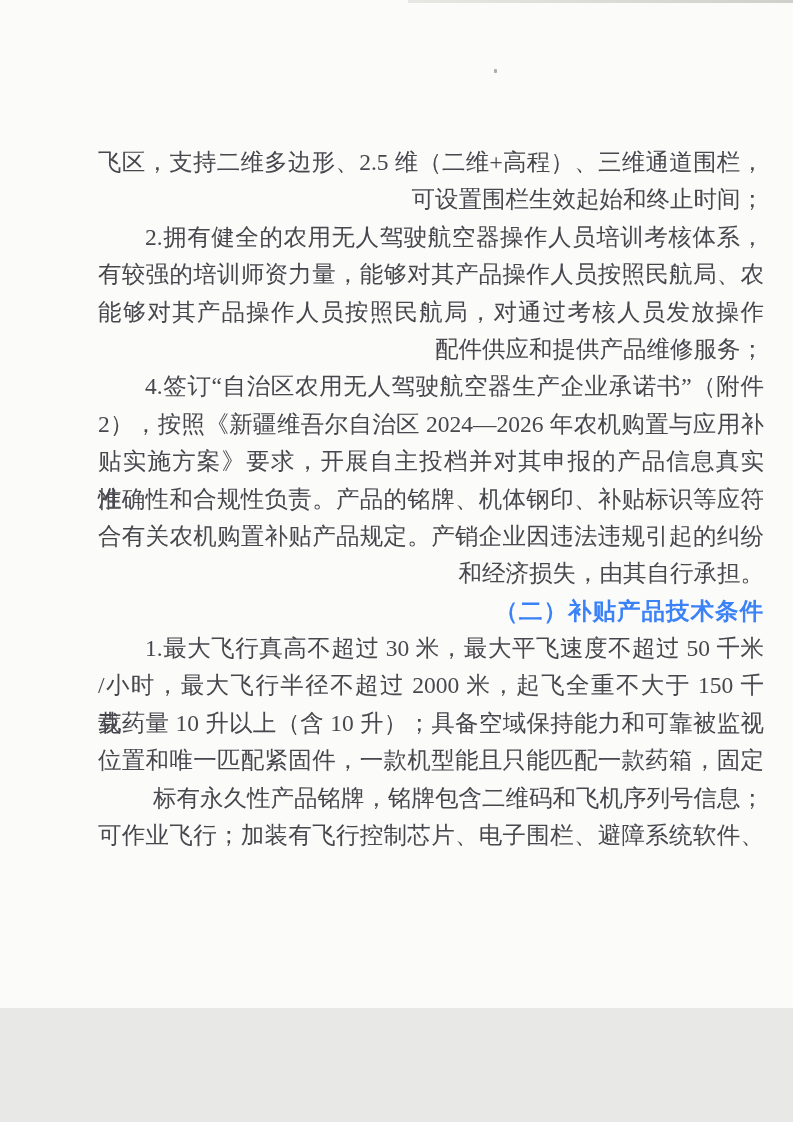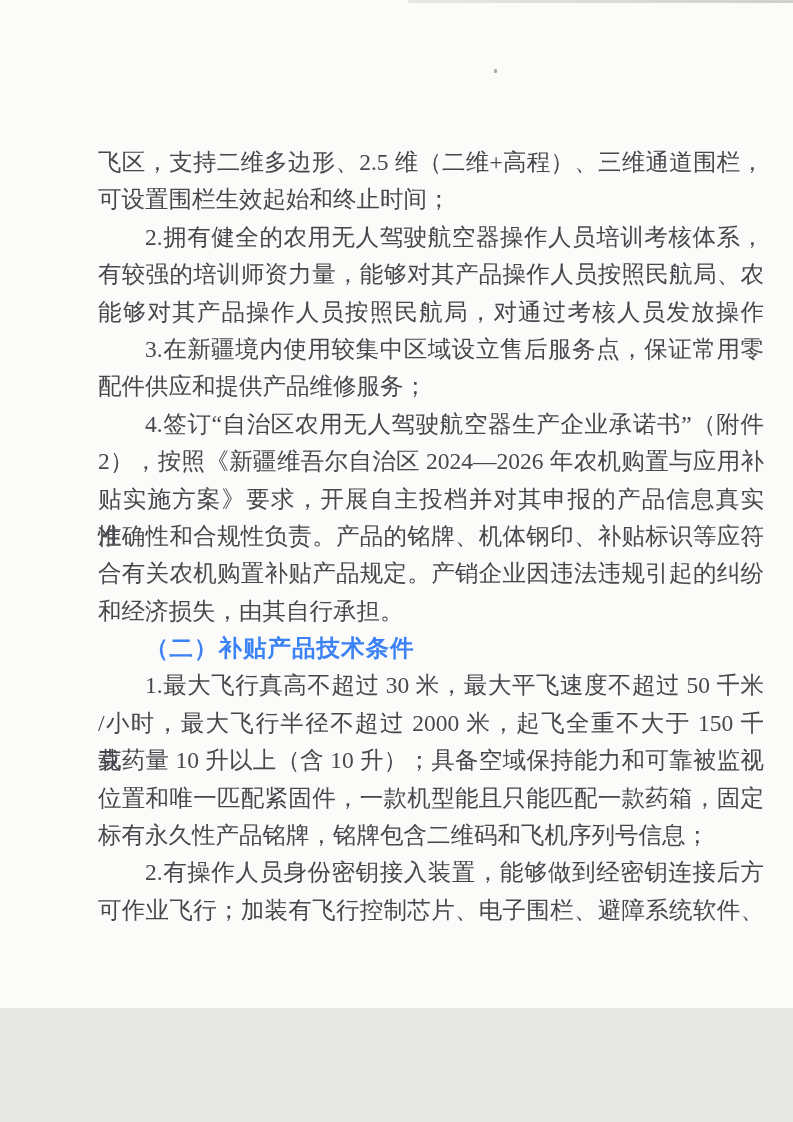--- a/index.html
+++ b/index.html
@@ -40,21 +40,21 @@
     left: 98px;
     top: 144px;
     width: 666px;
     color: #47474e;
     font-size: 23.5px;
   }
   #doc-body .line {
     height: 37.4px;
     line-height: 37.4px;
     white-space: nowrap;
-    text-align: left;
+    text-align: right;
   }
   #doc-body .line.j {
     white-space: normal;
     text-align: justify;
     text-align-last: justify;
   }
   #doc-body .line.in {
     text-indent: 47px;
   }
   #doc-body .line.b {
@@ -81,32 +81,30 @@
   <div class="scan-edge-top"></div>
   <div class="scan-speck"></div>
 
   <div id="doc-body">
 
   <div class="line j">飞区，支持二维多边形、2.5 维（二维+高程）、三维通道围栏，</div>
       <div class="line">可设置围栏生效起始和终止时间；</div>
       <div class="line j in">2.拥有健全的农用无人驾驶航空器操作人员培训考核体系，</div>
       <div class="line j">有较强的培训师资力量，能够对其产品操作人员按照民航局、农</div>
       <div class="line j">能够对其产品操作人员按照民航局，对通过考核人员发放操作</div>
-      <div class="line j in">3.在新疆境内使用较集中区域设立售后服务点，保证常用零</div>
       <div class="line">配件供应和提供产品维修服务；</div>
       <div class="line j in">4.签订“自治区农用无人驾驶航空器生产企业承诺书”（附件</div>
       <div class="line j">2），按照《新疆维吾尔自治区 2024—2026 年农机购置与应用补</div>
       <div class="line j">贴实施方案》要求，开展自主投档并对其申报的产品信息真实性、</div>
       <div class="line j">准确性和合规性负责。产品的铭牌、机体钢印、补贴标识等应符</div>
       <div class="line j">合有关农机购置补贴产品规定。产销企业因违法违规引起的纠纷</div>
       <div class="line">和经济损失，由其自行承担。</div>
       <div class="line in b">（二）补贴产品技术条件</div>
       <div class="line j in">1.最大飞行真高不超过 30 米，最大平飞速度不超过 50 千米</div>
       <div class="line j">/小时，最大飞行半径不超过 2000 米，起飞全重不大于 150 千克，</div>
       <div class="line j">载药量 10 升以上（含 10 升）；具备空域保持能力和可靠被监视</div>
       <div class="line j">位置和唯一匹配紧固件，一款机型能且只能匹配一款药箱，固定</div>
       <div class="line">标有永久性产品铭牌，铭牌包含二维码和飞机序列号信息；</div>
-      <div class="line j in">2.有操作人员身份密钥接入装置，能够做到经密钥连接后方</div>
       <div class="line j">可作业飞行；加装有飞行控制芯片、电子围栏、避障系统软件、</div>
     </div>
 
   <div id="page-number">－ 3 －</div>
 </div>
 
 </body></html>

